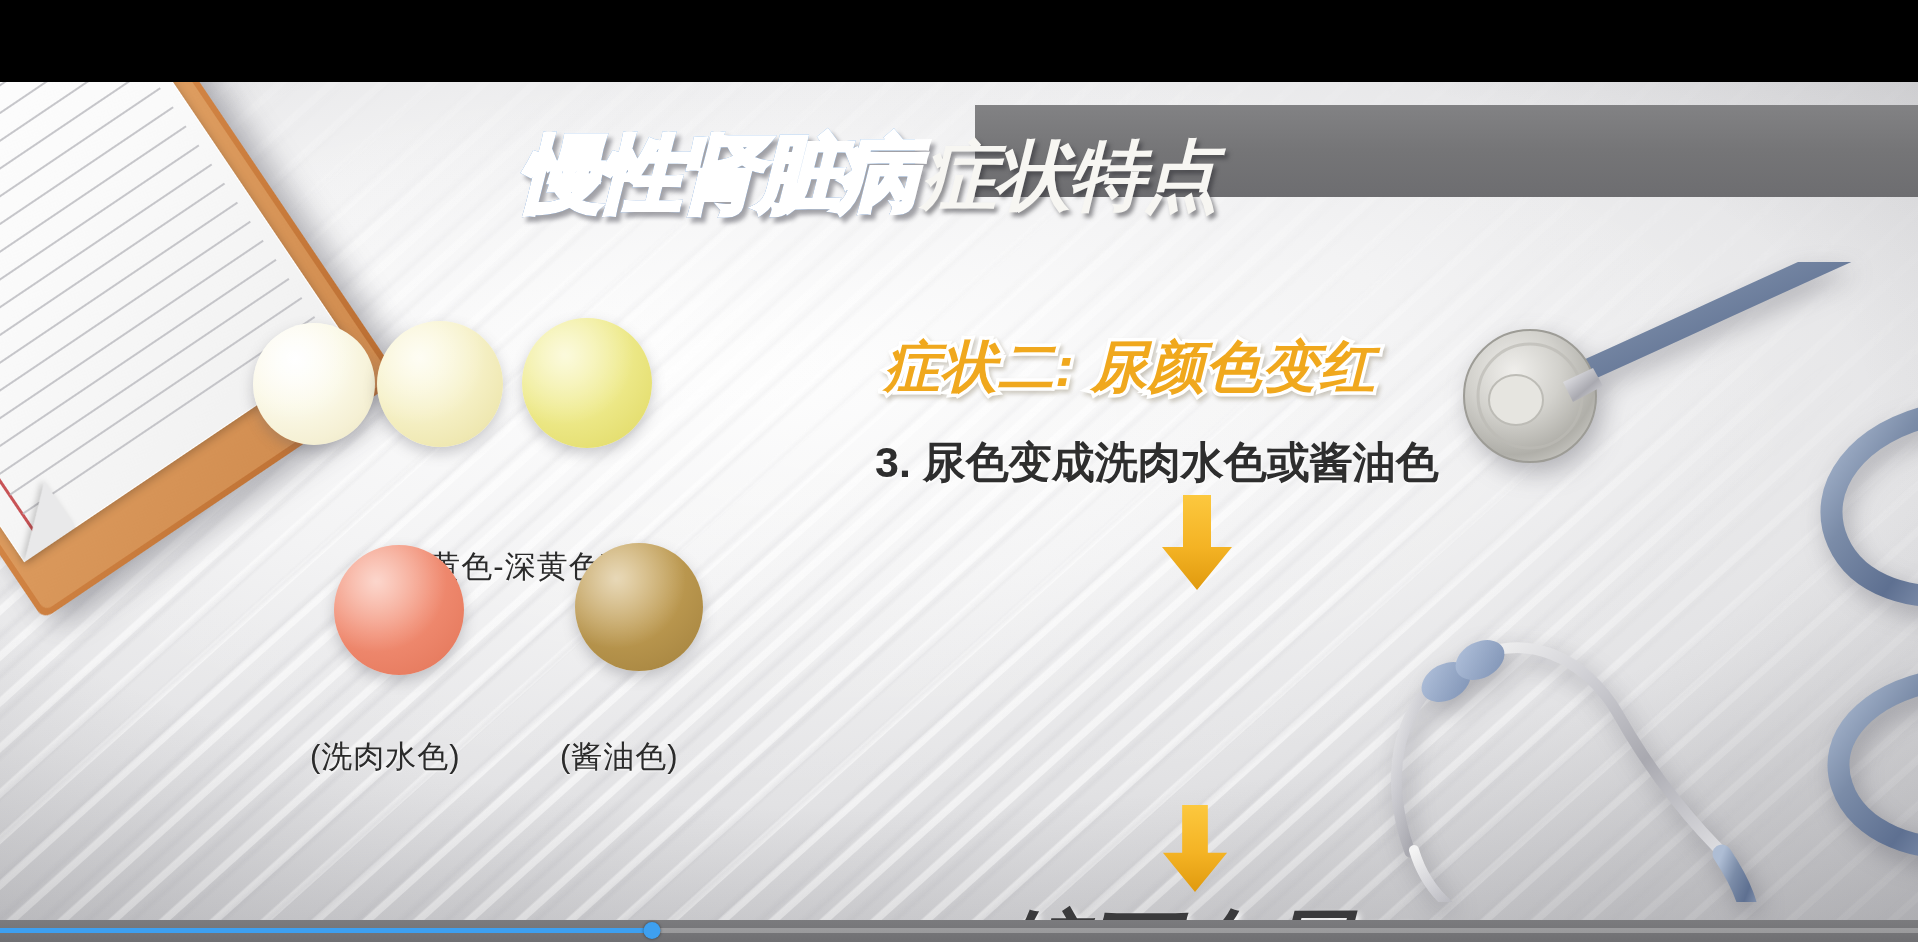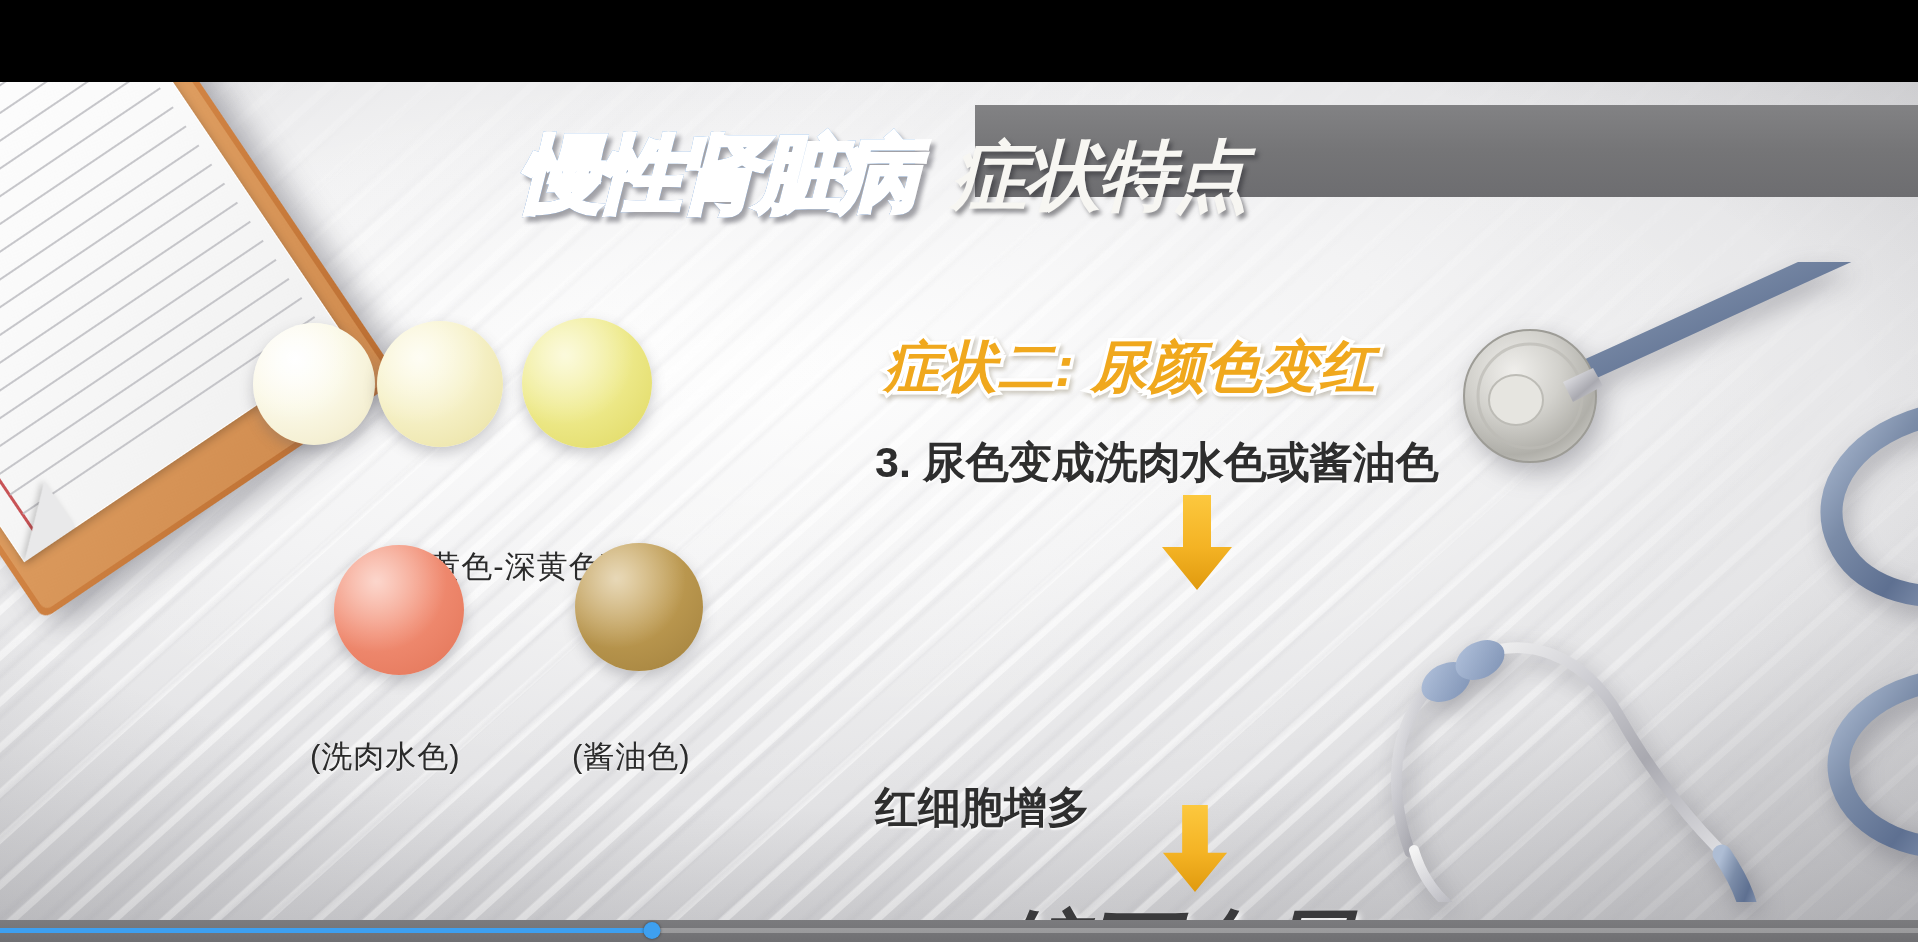--- a/index.html
+++ b/index.html
@@ -135,21 +135,20 @@
   
   .title-banner{
     position:absolute;left:975px;top:23px;right:0;height:92px;
     background:linear-gradient(180deg,#828284 0%,#757577 50%,#6d6d70 100%);
     z-index:5;
   }
   .title-wrap{
     position:absolute;left:520px;top:38px;z-index:6;
     display:flex;align-items:baseline;
     white-space:nowrap;
-    gap:30px;
   }
   .title-blue{
     font-family:"Liberation Sans","DejaVu Sans",sans-serif;
     font-size:82px;font-weight:bold;font-style:italic;
     letter-spacing:-3px;
     background:linear-gradient(180deg,#4f9ae6 0%,#2f74c8 55%,#2a5ea8 100%);
     -webkit-background-clip:text;background-clip:text;
     color:transparent;
     -webkit-text-stroke:5px #ffffff;
     paint-order:stroke fill;
@@ -291,21 +290,21 @@
                 background:radial-gradient(circle at 35% 30%, #f7f4b2 0%, #eeea8c 45%, #e5df72 78%, #d4cd5f 100%);"></div>
 
     <div class="caption" style="left:386px;top:464px;">(浅黄色-深黄色)</div>
 
     <div class="urine-dot" style="left:334px;top:463px;width:130px;height:130px;
                 background:radial-gradient(circle at 35% 28%, #f8a58f 0%, #f18c72 42%, #e87e62 76%, #d97055 100%);"></div>
     <div class="urine-dot" style="left:575px;top:461px;width:128px;height:128px;
                 background:radial-gradient(circle at 38% 26%, #cdab63 0%, #bd9a51 42%, #ad8b45 76%, #9d7c3e 100%);"></div>
 
     <div class="caption" style="left:310px;top:654px;">(洗肉水色)</div>
-    <div class="caption" style="left:572px;top:654px;">(酱油色)</div>
+    <div class="caption" style="left:560px;top:654px;">(酱油色)</div>
 
     <div class="title-banner"></div>
     <div class="title-wrap">
       <span class="title-blue">慢性肾脏病</span>
       <span class="title-white">症状特点</span>
     </div>
 
     <div class="sym-head">症状二: 尿颜色变红</div>
 
     <div class="body-line" style="left:875px;top:352px;">3. 尿色变成洗肉水色或酱油色</div>
@@ -315,21 +314,20 @@
         <linearGradient id="arrG1" x1="0" y1="0" x2="0" y2="1">
           <stop offset="0%" stop-color="#fcc83e"></stop>
           <stop offset="55%" stop-color="#f4b324"></stop>
           <stop offset="100%" stop-color="#e09a0e"></stop>
         </linearGradient>
       </defs>
       <path d="M 23 0 H 51 V 52 H 72 L 37 95 L 2 52 H 23 Z" fill="url(#arrG1)"></path>
     </svg>
 
 
-    <div class="body-line" style="left:875px;top:697px;">红细胞增多</div>
 
     <svg class="arrow" style="left:1160px;top:723px;width:70px;height:88px;" viewBox="0 0 74 96">
       <defs>
         <linearGradient id="arrG2" x1="0" y1="0" x2="0" y2="1">
           <stop offset="0%" stop-color="#fcc83e"></stop>
           <stop offset="55%" stop-color="#f4b324"></stop>
           <stop offset="100%" stop-color="#e09a0e"></stop>
         </linearGradient>
       </defs>
       <path d="M 23 0 H 51 V 52 H 72 L 37 95 L 2 52 H 23 Z" fill="url(#arrG2)"></path>

